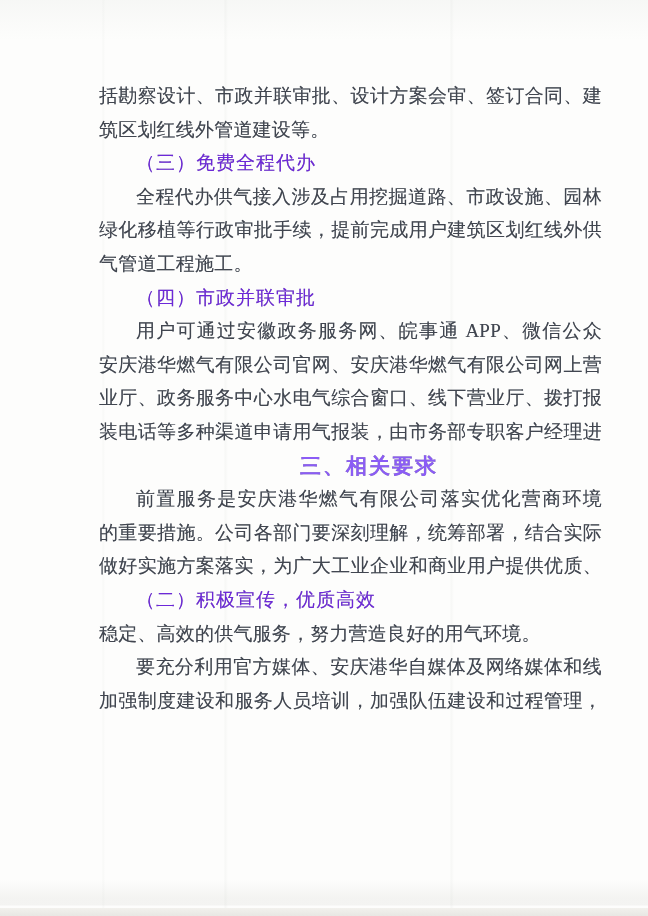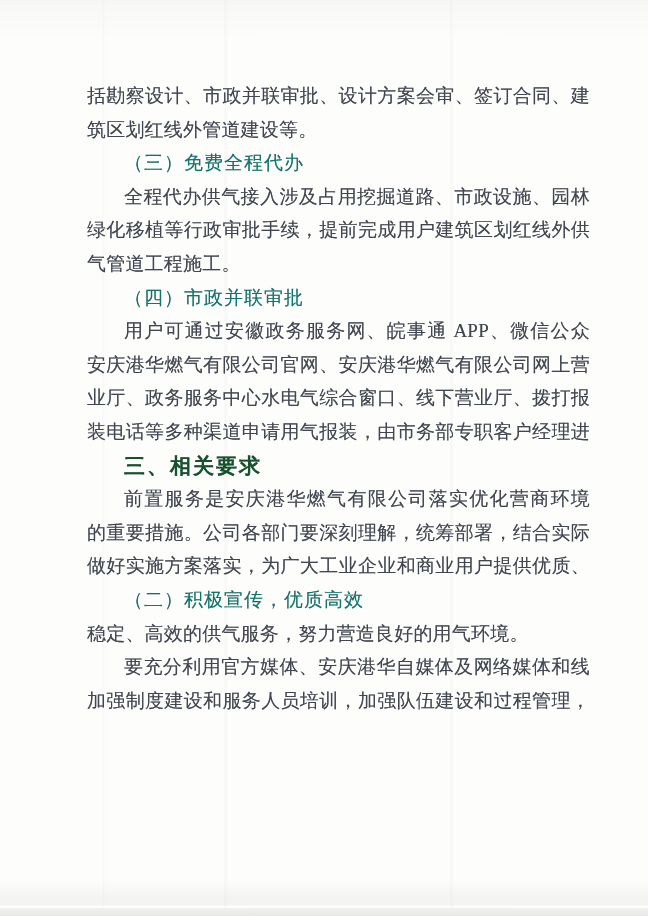--- a/index.html
+++ b/index.html
@@ -31,21 +31,21 @@
     position: absolute;
     left: 0;
     bottom: 0;
     width: 100%;
     height: 8px;
     background: linear-gradient(to bottom, #f2f1ed, #e8e7e3);
     pointer-events: none;
   }
   .content {
     position: absolute;
-    left: 87px;
+    left: 99px;
     top: 79px;
     width: 503px;
     color: #414650;
     text-shadow: 0 0 0.5px rgba(65,70,80,0.45);
   }
   .line {
     height: 33.6px;
     line-height: 33.6px;
     font-size: 19px;
     letter-spacing: 0.2px;
@@ -59,26 +59,27 @@
     text-justify: inter-ideograph;
   }
   .line.indent {
     text-indent: 37px;
   }
   .line.heading {
     font-family: "Liberation Sans", "DejaVu Sans", sans-serif;
     font-weight: 700;
     font-size: 21px;
     letter-spacing: 2px;
-    color: #14532d;
+    color: #8b5cf6;
     text-shadow: 0 0 0.5px rgba(48,52,58,0.55);
+    text-align: center;
   }
   .line.subheading {
     font-weight: 500;
-    color: #0f766e;
+    color: #6d28d9;
     letter-spacing: 1px;
   }
 </style>
 </head>
 <body>
 
 <div class="page">
   <div class="scan-artifacts"></div>
   <div class="content">
       <div class="line body justify">括勘察设计、市政并联审批、设计方案会审、签订合同、建</div>

